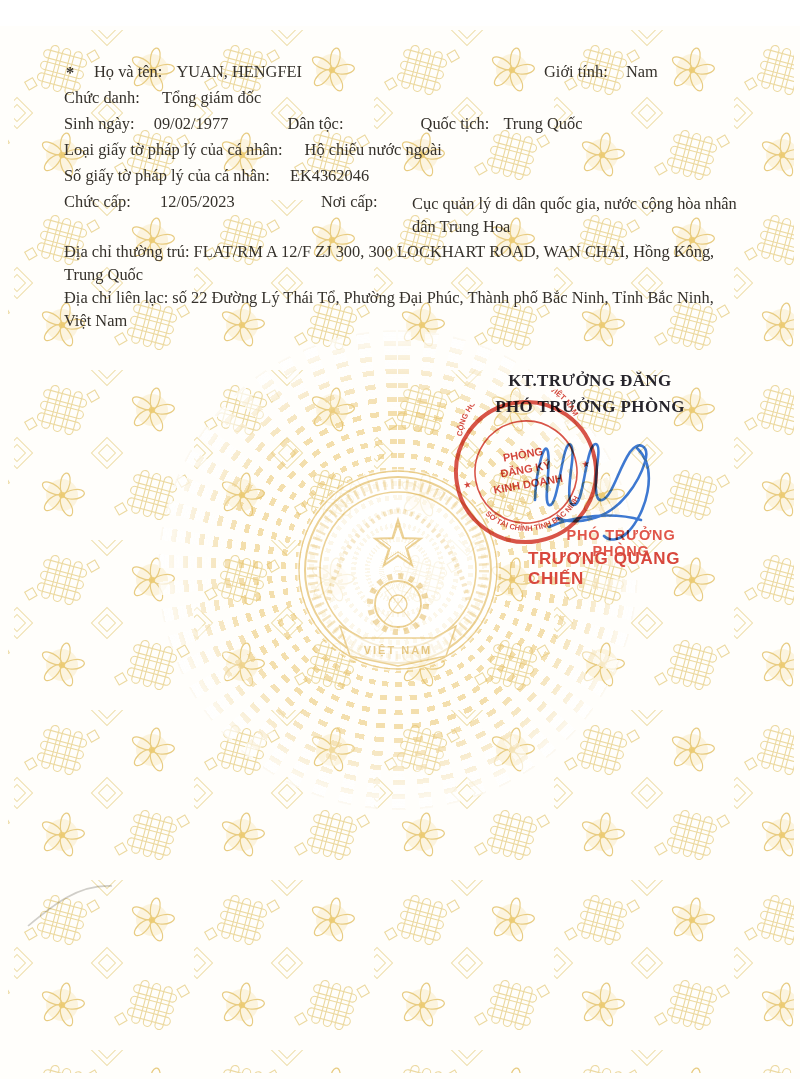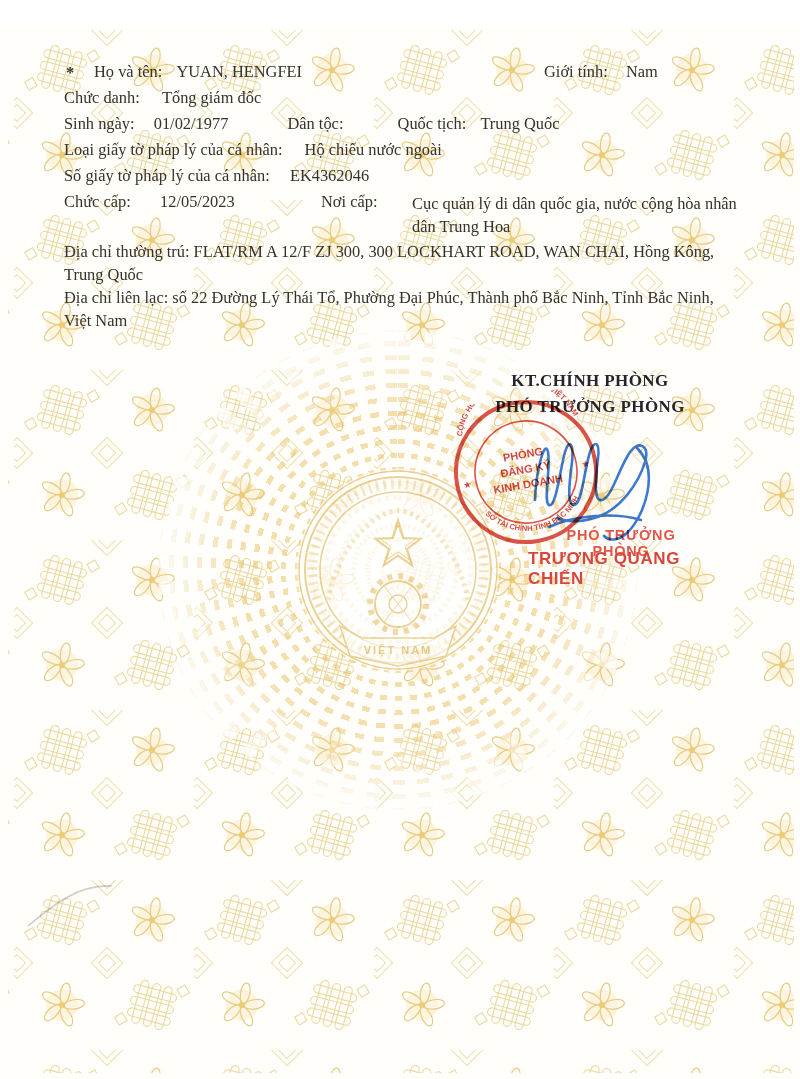--- a/index.html
+++ b/index.html
@@ -37,21 +37,21 @@
   .r4{top:140px;}
   .r5{top:166px;}
   .r6{top:192px;height:52px;}
   .r6 .l1{position:absolute;left:0;top:0;}
   .r6 .d1{position:absolute;left:96px;top:0;}
   .r6 .l2{position:absolute;left:257px;top:0;}
   .r6 .p1{position:absolute;left:348px;top:0;width:330px;white-space:normal;line-height:23px;}
   .r7{top:240px;width:668px;white-space:normal;line-height:23px;}
   .r8{top:286px;width:668px;white-space:normal;line-height:23px;}
   .ml10{margin-left:10px;} .ml14{margin-left:14px;} .ml16{margin-left:16px;}
-  .ml18{margin-left:18px;} .ml15{margin-left:15px;} .ml55{margin-left:55px;} .ml50{margin-left:50px;}
+  .ml18{margin-left:18px;} .ml15{margin-left:15px;} .ml55{margin-left:55px;} .ml50{margin-left:73px;}
   
   .sig-heading{position:absolute;left:440px;width:300px;text-align:center;z-index:3;
     font-weight:bold;font-size:17px;color:#26242b;letter-spacing:.4px;}
   .h1{top:371px;} .h2{top:397px;}
   .stamp-wrap{position:absolute;left:450px;top:396px;width:152px;height:152px;z-index:4;
     transform:rotate(-10deg);opacity:.93;mix-blend-mode:multiply;}
   #sig-overlay{position:absolute;left:0;top:0;z-index:5;mix-blend-mode:multiply;pointer-events:none;}
   .red-title{position:absolute;left:541px;top:527px;width:160px;z-index:4;
     font-family:"Liberation Sans", sans-serif;font-weight:bold;font-size:14.5px;
     color:#e0564a;letter-spacing:.8px;text-align:center;}
@@ -138,21 +138,21 @@
     </span>
   </div>
 
   <div class="row r2">
     <span class="lbl">Chức danh:</span>
     <span class="val upright ml18">Tổng giám đốc</span>
   </div>
 
   <div class="row r3">
     <span class="lbl">Sinh ngày:</span>
-    <span class="val ml15">01/02/1977</span>
+    <span class="val ml15">09/02/1977</span>
     <span class="lbl ml55">Dân tộc:</span>
     <span class="val"></span>
     <span class="val ml50">Quốc tịch:</span>
     <span class="val ml10">Trung Quốc</span>
   </div>
 
   <div class="row r4">
     <span class="lbl">Loại giấy tờ pháp lý của cá nhân:</span>
     <span class="val ml18">Hộ chiếu nước ngoài</span>
   </div>
@@ -173,21 +173,21 @@
     <span class="lbl">Địa chỉ thường trú:</span>
     <span class="val">FLAT/RM A 12/F ZJ 300, 300 LOCKHART ROAD, WAN CHAI, Hồng Kông, Trung Quốc</span>
   </div>
 
   <div class="row r8">
     <span class="lbl">Địa chỉ liên lạc:</span>
     <span class="val">số 22 Đường Lý Thái Tổ, Phường Đại Phúc, Thành phố Bắc Ninh, Tỉnh Bắc Ninh, Việt Nam</span>
   </div>
 </div>
 
-<div class="sig-heading h1">KT.CHÍNH PHÒNG</div>
+<div class="sig-heading h1">KT.TRƯỞNG ĐĂNG</div>
 <div class="sig-heading h2">PHÓ TRƯỞNG PHÒNG</div>
 
 <div class="stamp-wrap">
   <svg width="152" height="152" viewBox="-76 -76 152 152" xmlns="http://www.w3.org/2000/svg">
     <defs>
       <path id="arcTop" d="M -57 -15.3 A 59 59 0 1 1 57 -15.3" fill="none"></path>
       <path id="arcBot" d="M -55.4 20.2 A 59 59 0 0 0 55.4 20.2" fill="none"></path>
     </defs>
     <g stroke="#d5473b" fill="none">
       <circle r="70" stroke-width="4"></circle>

